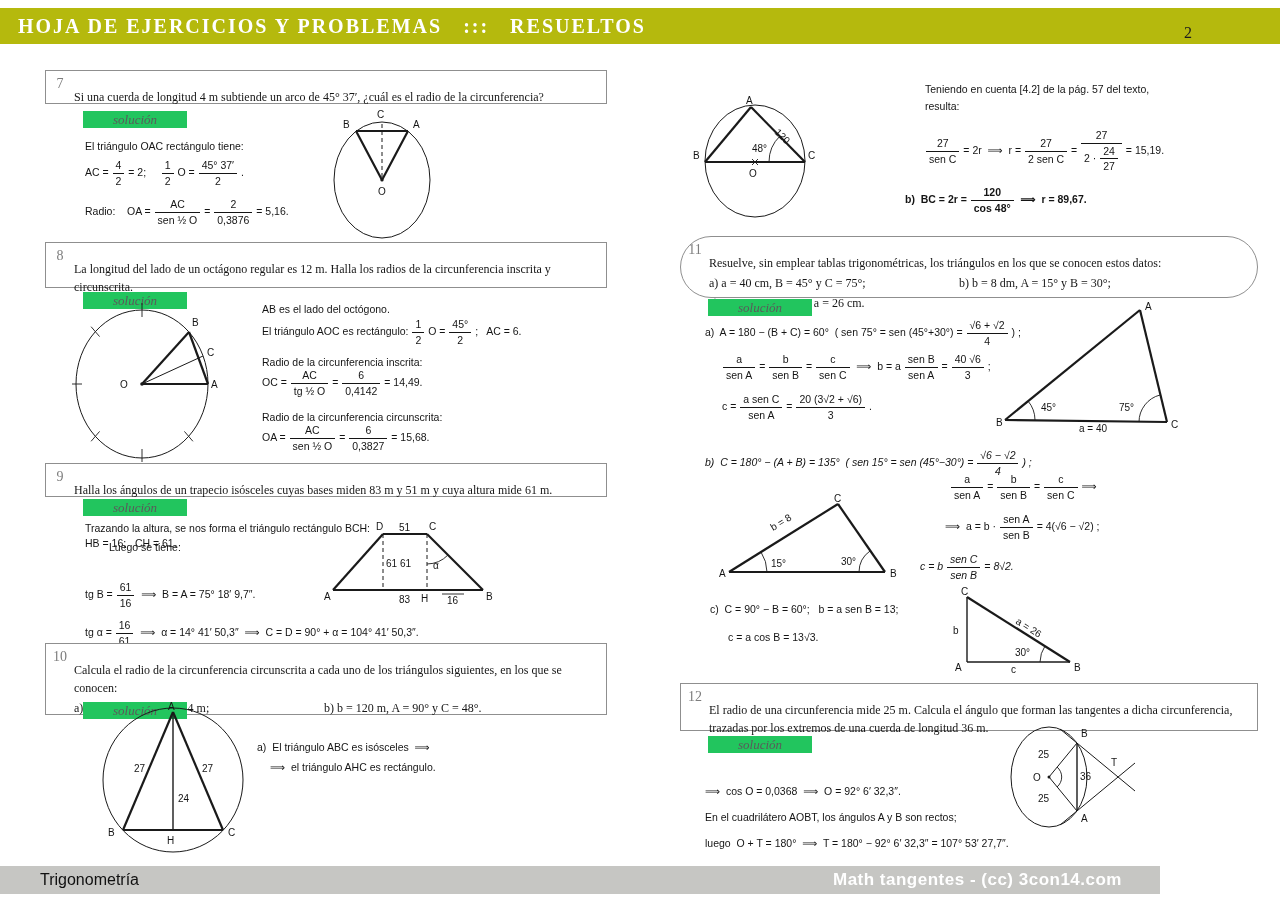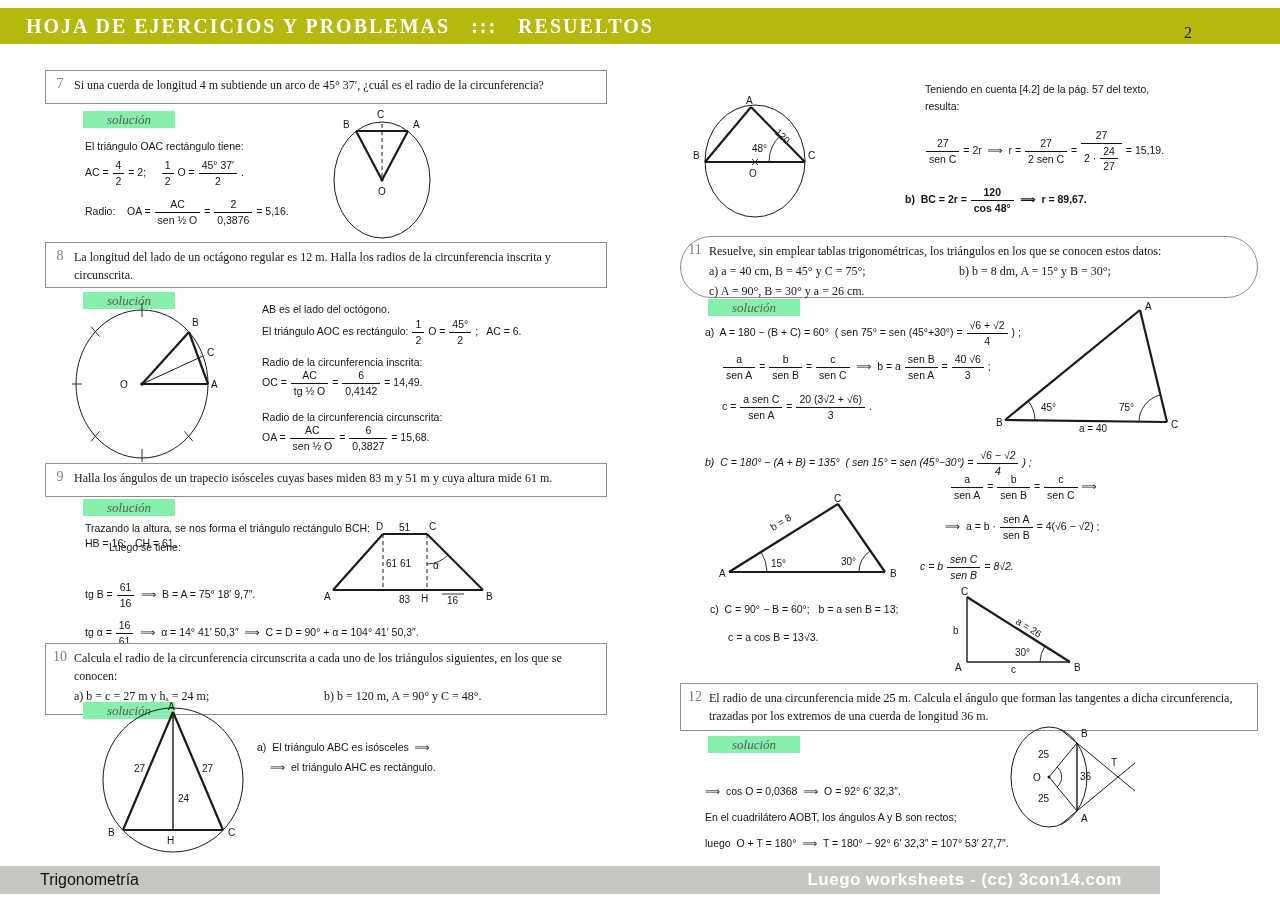--- a/index.html
+++ b/index.html
@@ -1,28 +1,28 @@
 <!DOCTYPE html>
 <html><head>
 <meta charset="utf-8">
 <style>
   html,body{margin:0;padding:0;background:#fff;}
   .page{position:relative;width:1280px;height:902px;background:#fff;overflow:hidden;
         font-family:"Liberation Sans",sans-serif;}
   .topbar{position:absolute;left:0;top:8px;width:1280px;height:36px;background:#b5b90d;}
   .title{display:block;font:bold 20px/36px "Liberation Serif",serif;color:#fff;
-         letter-spacing:2px;padding-left:26px;white-space:pre;}
+         letter-spacing:2px;padding-left:18px;white-space:pre;}
   .pagenum{position:absolute;left:1184px;top:24px;font:16px "Liberation Serif",serif;color:#1d1d1d;z-index:3;}
   .pbox{position:absolute;border:1px solid #8f8f8f;background:#fff;display:flex;box-sizing:border-box;}
   .pnum{flex:0 0 28px;font:14px "Liberation Serif",serif;color:#7d7d7d;text-align:center;padding-top:5px;}
-  .pbody{flex:1 1 auto;padding:5px 8px 4px 0;}
+  .pbody{flex:1 1 auto;padding:5px 8px 4px 0;margin-top:12px;}
   .pstmt{font:12px/1.5 "Liberation Serif",serif;color:#161616;}
   .prow{position:relative;font:12px/1.5 "Liberation Serif",serif;color:#161616;margin-top:2px;}
   .rb{position:absolute;left:250px;top:0;}
-  .sol{position:absolute;width:92px;height:17px;background:#86efac;color:#5a5a5a;
+  .sol{position:absolute;width:104px;height:17px;background:#22c55e;color:#5a5a5a;
        font:italic 13px/17px "Liberation Serif",serif;text-align:center;}
   .txt{position:absolute;font:10.5px/1.4 "Liberation Sans",sans-serif;color:#141414;white-space:pre-wrap;}
   .formula{font-size:10.5px;}
   .frac{display:inline-block;text-align:center;vertical-align:middle;margin:0 1px;}
   .frac .num{display:block;border-bottom:1px solid #141414;padding:0 3px;}
   .frac .den{display:block;padding:0 3px;}
   svg.fig{position:absolute;overflow:visible;}
   svg.fig text{font:10px "Liberation Sans",sans-serif;fill:#141414;}
   .s1{fill:none;stroke:#1a1a1a;stroke-width:1;}
   .s2{fill:none;stroke:#1a1a1a;stroke-width:2.2;}
@@ -296,16 +296,16 @@
     <text x="76" y="100">A</text>
     <text x="28" y="59">O</text>
     <text x="106" y="44">T</text>
     <text x="33" y="36">25</text>
     <text x="33" y="80">25</text>
     <text x="75" y="58">36</text>
   </svg>
 
   <div class="footbar">
     <span class="foot-left">Trigonometría</span>
-    <span class="foot-right">Luego worksheets  -  (cc) 3con14.com</span>
+    <span class="foot-right">Math tangentes  -  (cc) 3con14.com</span>
   </div>
 
 </div>
 
 </body></html>

